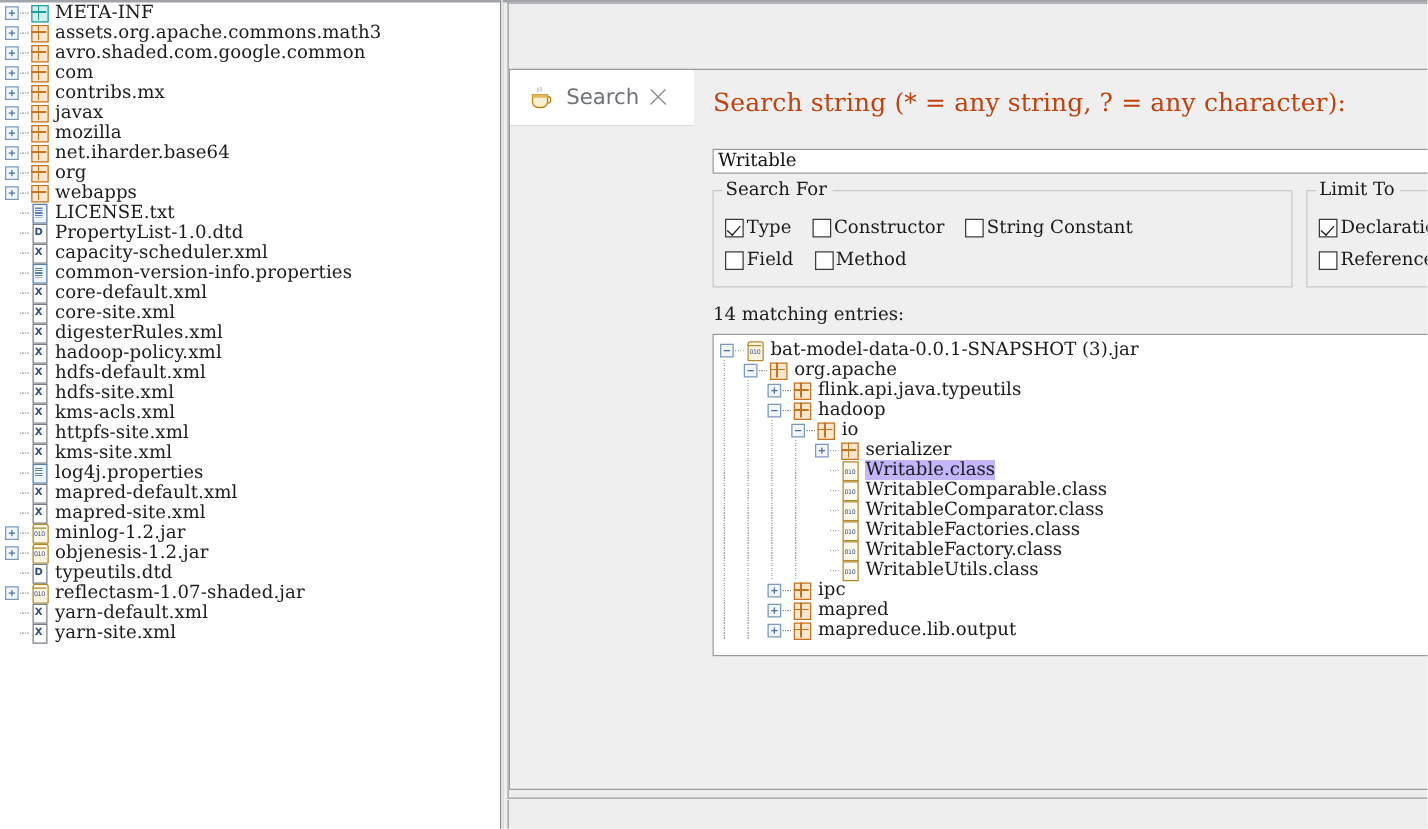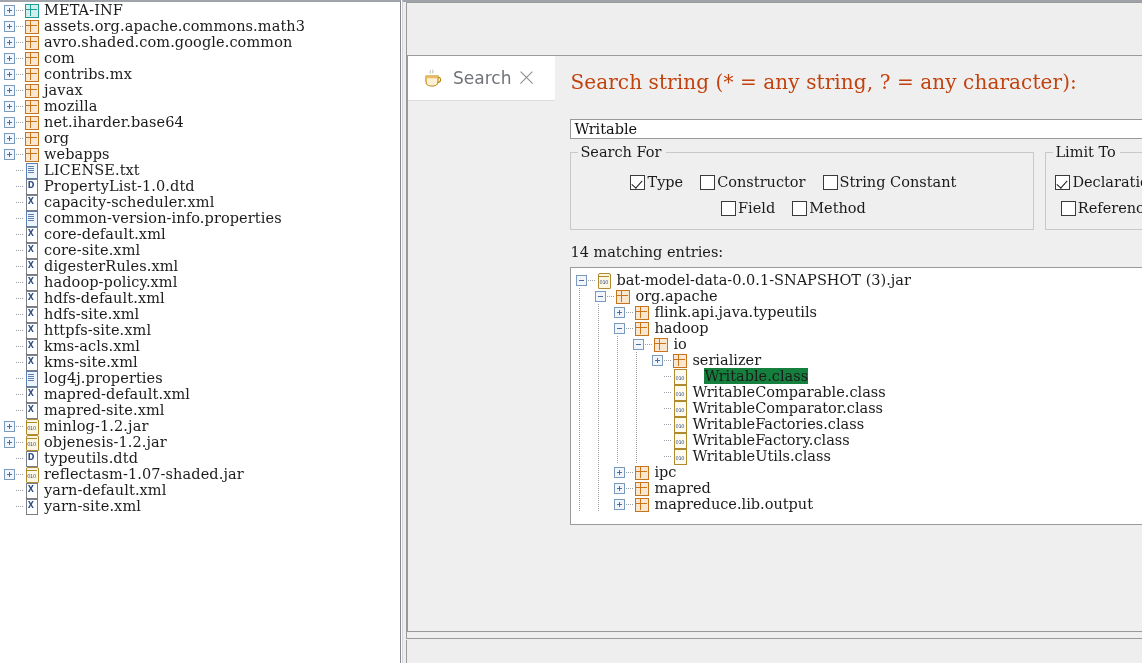--- a/index.html
+++ b/index.html
@@ -201,21 +201,21 @@
 
   .groups-row { display: flex; gap: 11px; margin-top: 13px; }
   .groupbox { position: relative; border: 1px solid #c8c8c8; padding: 16px 10px 8px 9px; }
   .groupbox-title {
     position: absolute; top: -9px; left: 7px;
     background: #f0efef; padding: 0 4px 0 2px;
     font-size: 14.5px; color: #1b1b1b;
   }
   #group-search-for { flex: 0 0 464px; }
   #group-limit-to  { flex: 1; }
-  .cb-row { display: flex; align-items: center; height: 26px; justify-content: center; }
+  .cb-row { display: flex; align-items: center; height: 26px; }
   .cb-item { display: flex; align-items: center; margin-right: 3px; cursor: pointer; }
   .cbox {
     width: 15px; height: 15px; flex: 0 0 15px;
     border: 1px solid #3a3a3a; background: #ffffff;
     position: relative; margin-right: 2px;
   }
   .cbox.checked::after {
     content: ""; position: absolute;
     left: 3px; top: 2px; width: 5px; height: 9px;
     border: solid #1b1b1b; border-width: 0 1.6px 1.6px 0;
@@ -231,21 +231,21 @@
     background: #ffffff;
     border: 1px solid #9a9a9a;
     overflow: hidden;
     padding-top: 4px;
   }
   .rrow {
     height: 16px; display: flex; align-items: center;
     font-size: 14.5px; color: #1b1b1b; white-space: nowrap;
     padding-left: 5px;
   }
-  .rrow .lbl.sel { background: #15803d; margin-left: 12px; }
+  .rrow .lbl.sel { background: #c4b5fd; }
 
   #dlg-footer {
     flex: 0 0 auto; height: 54px;
     border-top: 1px solid #9a9a9a;
     display: flex; align-items: center; justify-content: flex-end;
     padding-right: 65px;
     background: #f0efef;
   }
   .btn {
     font-family: "DejaVu Serif", "Liberation Serif", serif;
@@ -381,27 +381,27 @@
         <div class="tree-row">
           <span class="tw-spacer"></span>
           <span class="dots"></span>
           <span class="ico ico-xml"></span>
           <span class="lbl">hdfs-site.xml</span>
         </div>
         <div class="tree-row">
           <span class="tw-spacer"></span>
           <span class="dots"></span>
           <span class="ico ico-xml"></span>
+          <span class="lbl">kms-acls.xml</span>
+        </div>
+        <div class="tree-row">
+          <span class="tw-spacer"></span>
+          <span class="dots"></span>
+          <span class="ico ico-xml"></span>
           <span class="lbl">httpfs-site.xml</span>
-        </div>
-        <div class="tree-row">
-          <span class="tw-spacer"></span>
-          <span class="dots"></span>
-          <span class="ico ico-xml"></span>
-          <span class="lbl">kms-acls.xml</span>
         </div>
         <div class="tree-row">
           <span class="tw-spacer"></span>
           <span class="dots"></span>
           <span class="ico ico-xml"></span>
           <span class="lbl">kms-site.xml</span>
         </div>
         <div class="tree-row">
           <span class="tw-spacer"></span>
           <span class="dots"></span>

